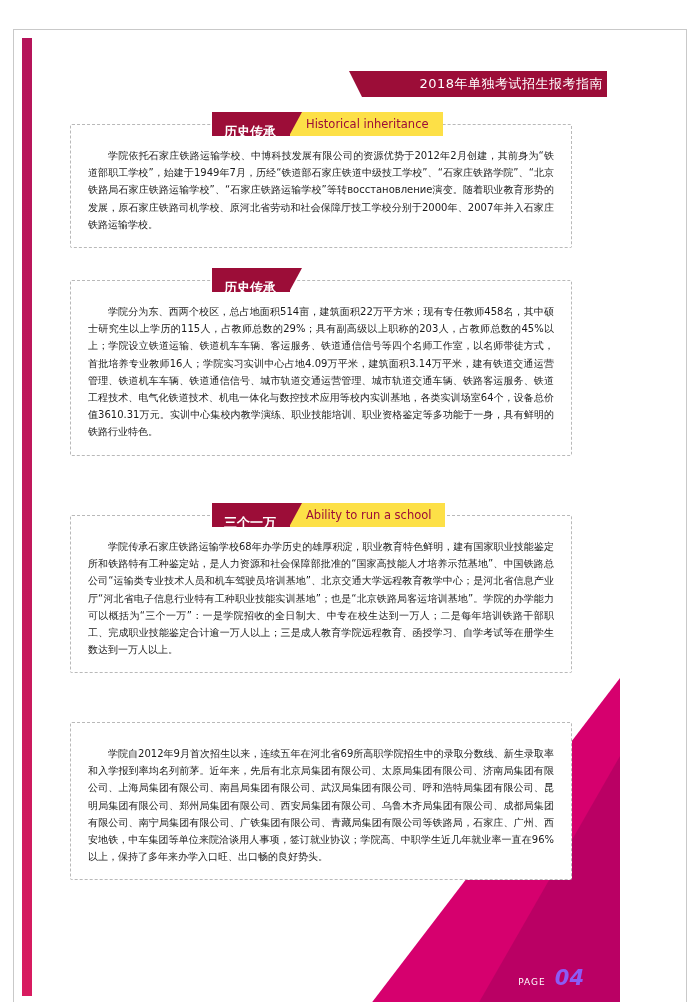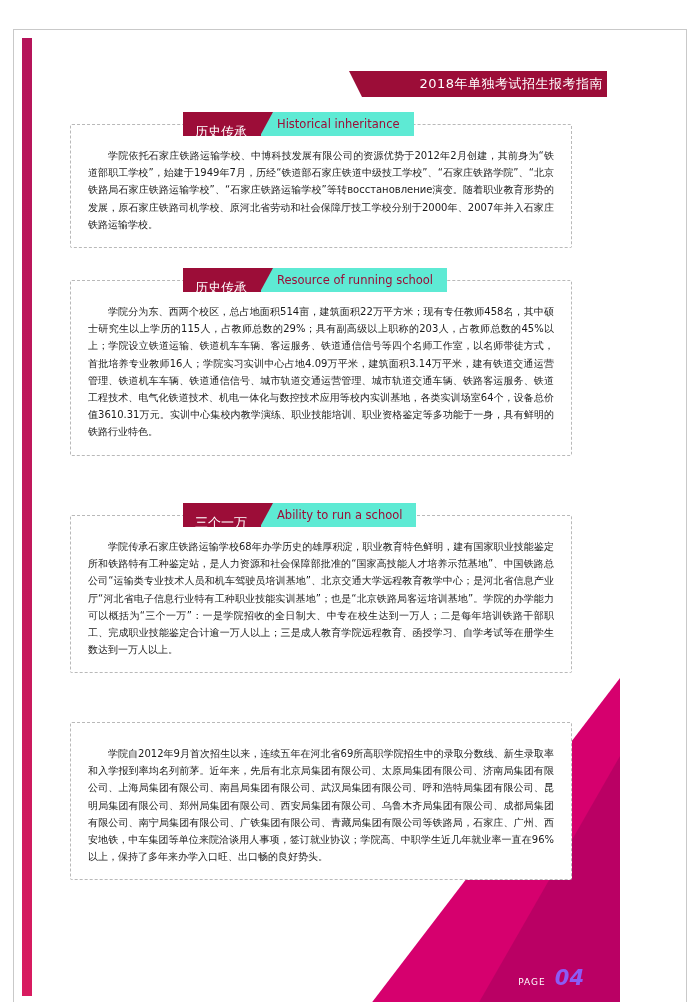--- a/index.html
+++ b/index.html
@@ -97,37 +97,38 @@
     top: -13px;
     height: 24px;
     display: flex;
     align-items: stretch;
     white-space: nowrap;
   }
   .head-zh {
     background: #9c0d38;
     color: #ffffff;
     font-size: 13px;
-    font-weight: normal;
+    font-weight: bold;
     padding: 16px 14px 0 12px;
     display: flex;
     align-items: center;
     position: relative;
     z-index: 2;
+    margin-left: 29px;
   }
   .head-wedge {
     width: 0; height: 0;
     border-top: 24px solid #9c0d38;
     border-right: 13px solid transparent;
     position: relative;
     z-index: 2;
     margin-left: -1px;
   }
   .head-en-wrap {
-    background: #5eead4;
+    background: #fde047;
     color: #9c0d38;
     font-size: 11.5px;
     display: flex;
     align-items: center;
     padding: 0 14px 0 4px;
     margin-left: -12px;
     position: relative;
     z-index: 1;
   }
   .head-en {
@@ -196,23 +197,20 @@
         <span class="head-en">Historical inheritance</span>
       </div>
     </div>
     <div class="card-body">学院依托石家庄铁路运输学校、中博科技发展有限公司的资源优势于2012年2月创建，其前身为“铁道部职工学校”，始建于1949年7月，历经“铁道部石家庄铁道中级技工学校”、“石家庄铁路学院”、“北京铁路局石家庄铁路运输学校”、“石家庄铁路运输学校”等转восстановление演变。随着职业教育形势的发展，原石家庄铁路司机学校、原河北省劳动和社会保障厅技工学校分别于2000年、2007年并入石家庄铁路运输学校。</div>
   </div>
 
   <div class="card" id="card-resource">
     <div class="card-head">
       <div class="head-zh">历史传承</div>
       <div class="head-wedge"></div>
-      <div class="head-en-wrap">
-        <span class="head-en">Resource of running school</span>
-      </div>
     </div>
     <div class="card-body">学院分为东、西两个校区，总占地面积514亩，建筑面积22万平方米；现有专任教师458名，其中硕士研究生以上学历的115人，占教师总数的29%；具有副高级以上职称的203人，占教师总数的45%以上；学院设立铁道运输、铁道机车车辆、客运服务、铁道通信信号等四个名师工作室，以名师带徒方式，首批培养专业教师16人；学院实习实训中心占地4.09万平米，建筑面积3.14万平米，建有铁道交通运营管理、铁道机车车辆、铁道通信信号、城市轨道交通运营管理、城市轨道交通车辆、铁路客运服务、铁道工程技术、电气化铁道技术、机电一体化与数控技术应用等校内实训基地，各类实训场室64个，设备总价值3610.31万元。实训中心集校内教学演练、职业技能培训、职业资格鉴定等多功能于一身，具有鲜明的铁路行业特色。</div>
   </div>
 
   <div class="card" id="card-ability">
     <div class="card-head">
       <div class="head-zh">三个一万</div>
       <div class="head-wedge"></div>
       <div class="head-en-wrap">
         <span class="head-en">Ability to run a school</span>

